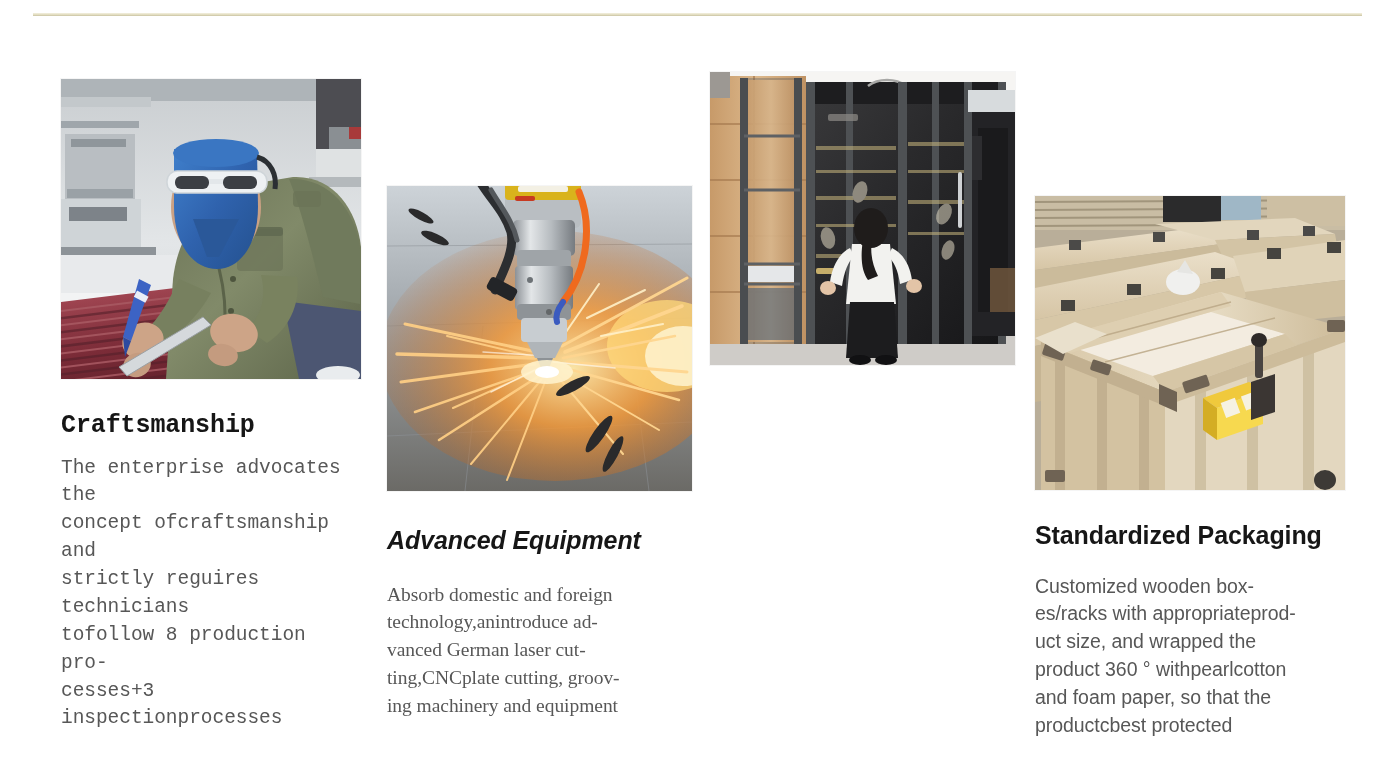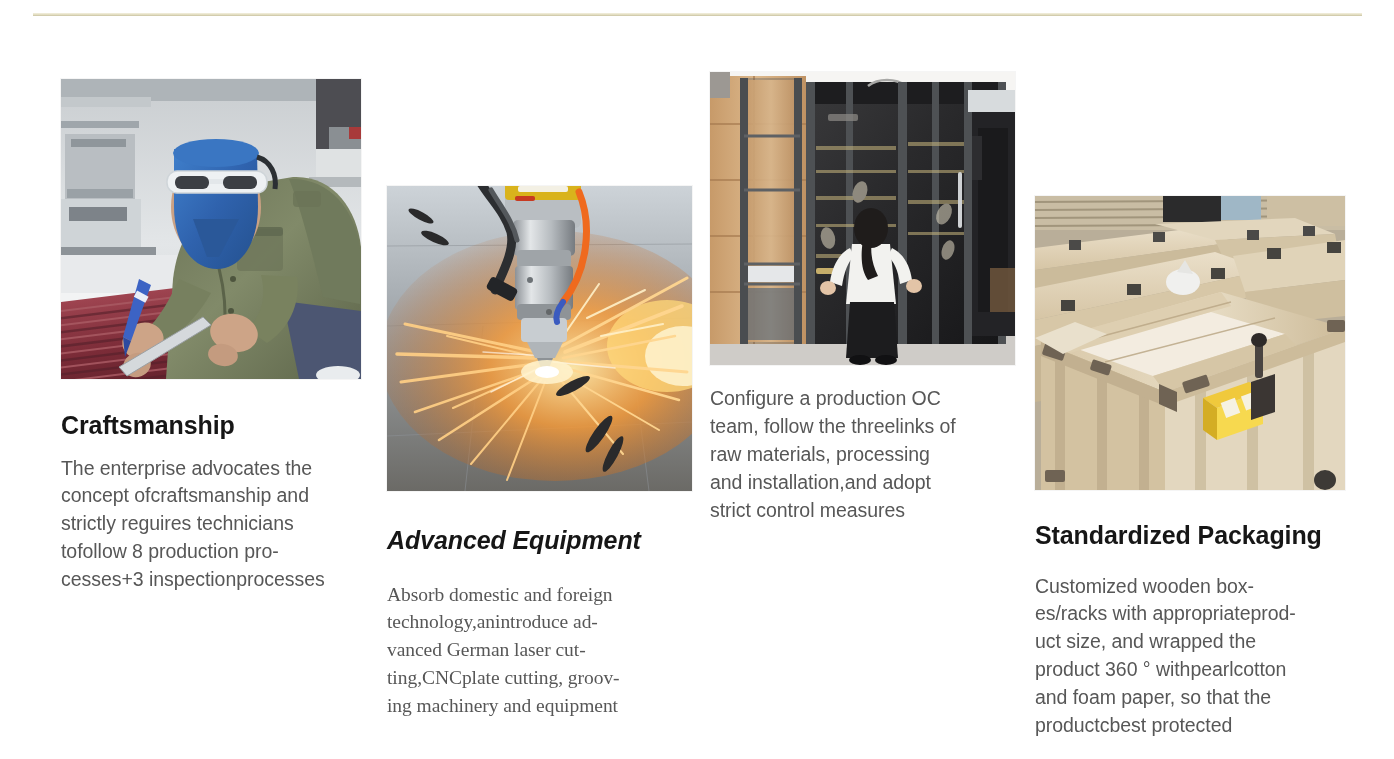--- a/index.html
+++ b/index.html
@@ -50,21 +50,21 @@
   }
   .panel-body {
     font-size: 19.5px;
     color: #575757;
     line-height: 1.43;
     white-space: pre-line;
     letter-spacing: -0.05px;
   }
 
   
-  #panel-craftsmanship        { left: 61px;  top: 79px;  width: 300px; }
+  #panel-craftsmanship        { left: 61px;  top: 79px;  width: 300px; font-family: Liberation Mono, monospace; }
   #panel-craftsmanship .panel-photo { width: 300px; height: 300px; }
   #panel-craftsmanship .panel-title { margin-top: 33px; }
   #panel-craftsmanship .panel-body  { margin-top: 15px; width: 295px; }
 
   
   #panel-equipment            { left: 387px; top: 186px; width: 305px; }
   #panel-equipment .panel-photo { width: 305px; height: 305px; }
   #panel-equipment .panel-title { margin-top: 36px; font-style: italic; }
   #panel-equipment .panel-body  { margin-top: 26px; width: 300px; font-family: Liberation Serif, serif; }
 
@@ -415,25 +415,20 @@
         <rect x="140" y="230" width="44" height="56" fill="#1c1c1e"></rect>
         <path d="M140 230 L184 230 L188 286 L136 286 Z" fill="#1c1c1e"></path>
         <ellipse cx="150" cy="288" rx="11" ry="5" fill="#111113"></ellipse>
         <ellipse cx="176" cy="288" rx="11" ry="5" fill="#111113"></ellipse>
         <ellipse cx="161" cy="156" rx="17" ry="20" fill="#1f1c1b"></ellipse>
         <path d="M153 168 C150 186 152 200 158 208 L168 204 C162 192 160 180 162 168 Z" fill="#1f1c1b"></path>
       </g>
     </svg>
   </div>
 
-  <div class="panel-body">Configure a production OC
-team, follow the threelinks of
-raw materials, processing
-and installation,and adopt
-strict control measures</div>
 </div>
 
 <div class="panel" id="panel-packaging">
 
   <div class="panel-photo">
     <svg viewBox="0 0 310 294" preserveAspectRatio="none" aria-hidden="true">
       <defs>
         <linearGradient id="p4ltwood" x1="0" y1="0" x2="0" y2="1">
           <stop offset="0%" stop-color="#eadfc9"></stop>
           <stop offset="100%" stop-color="#d6c5a5"></stop>

